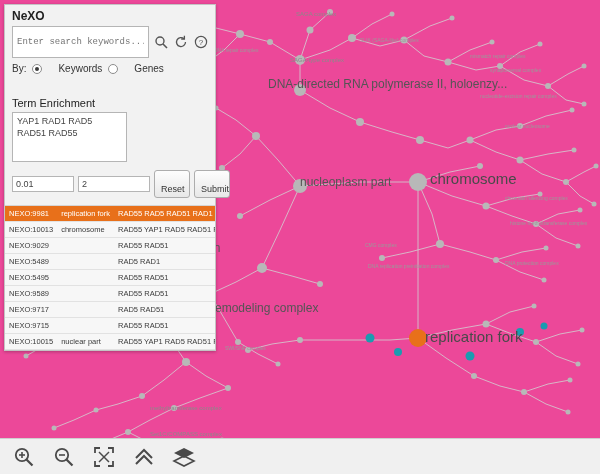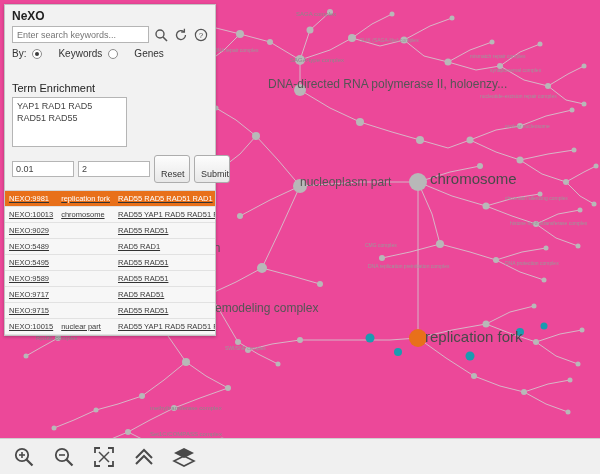--- a/index.html
+++ b/index.html
@@ -64,29 +64,29 @@
     padding: 4px 6px 3px 7px;
   }
   .search-row {
     display: flex;
     align-items: center;
     padding: 0 6px 5px 7px;
     gap: 4px;
   }
   #search-input {
     flex: 1 1 auto;
-    height: 17px;
+    height: 32px;
     border: 1px solid #b5b5b5;
     background: #fff;
     font-size: 9px;
     padding: 0 4px;
     color: #555;
     box-sizing: border-box;
     outline: none;
-    font-family: Liberation Sans, sans-serif;
+    font-family: Liberation Mono, monospace;
   }
   .icon-btn {
     width: 16px;
     height: 16px;
     display: inline-flex;
     align-items: center;
     justify-content: center;
     cursor: pointer;
   }
   .icon-btn svg { display: block; }
@@ -177,21 +177,20 @@
     font-family: "Liberation Sans", sans-serif;
   }
 
   
   #results {
     margin: 2px 0 0 0;
     background: #f7f7f7;
     border-top: 1px solid #d5d5d5;
     max-height: 160px;
     overflow: hidden;
-    text-decoration: underline;
   }
   table.results-table {
     width: 100%;
     border-collapse: collapse;
     font-size: 7.5px;
     color: #3a3a3a;
   }
   table.results-table td {
     padding: 3px 4px;
     border-bottom: 1px solid #e2e2e2;

